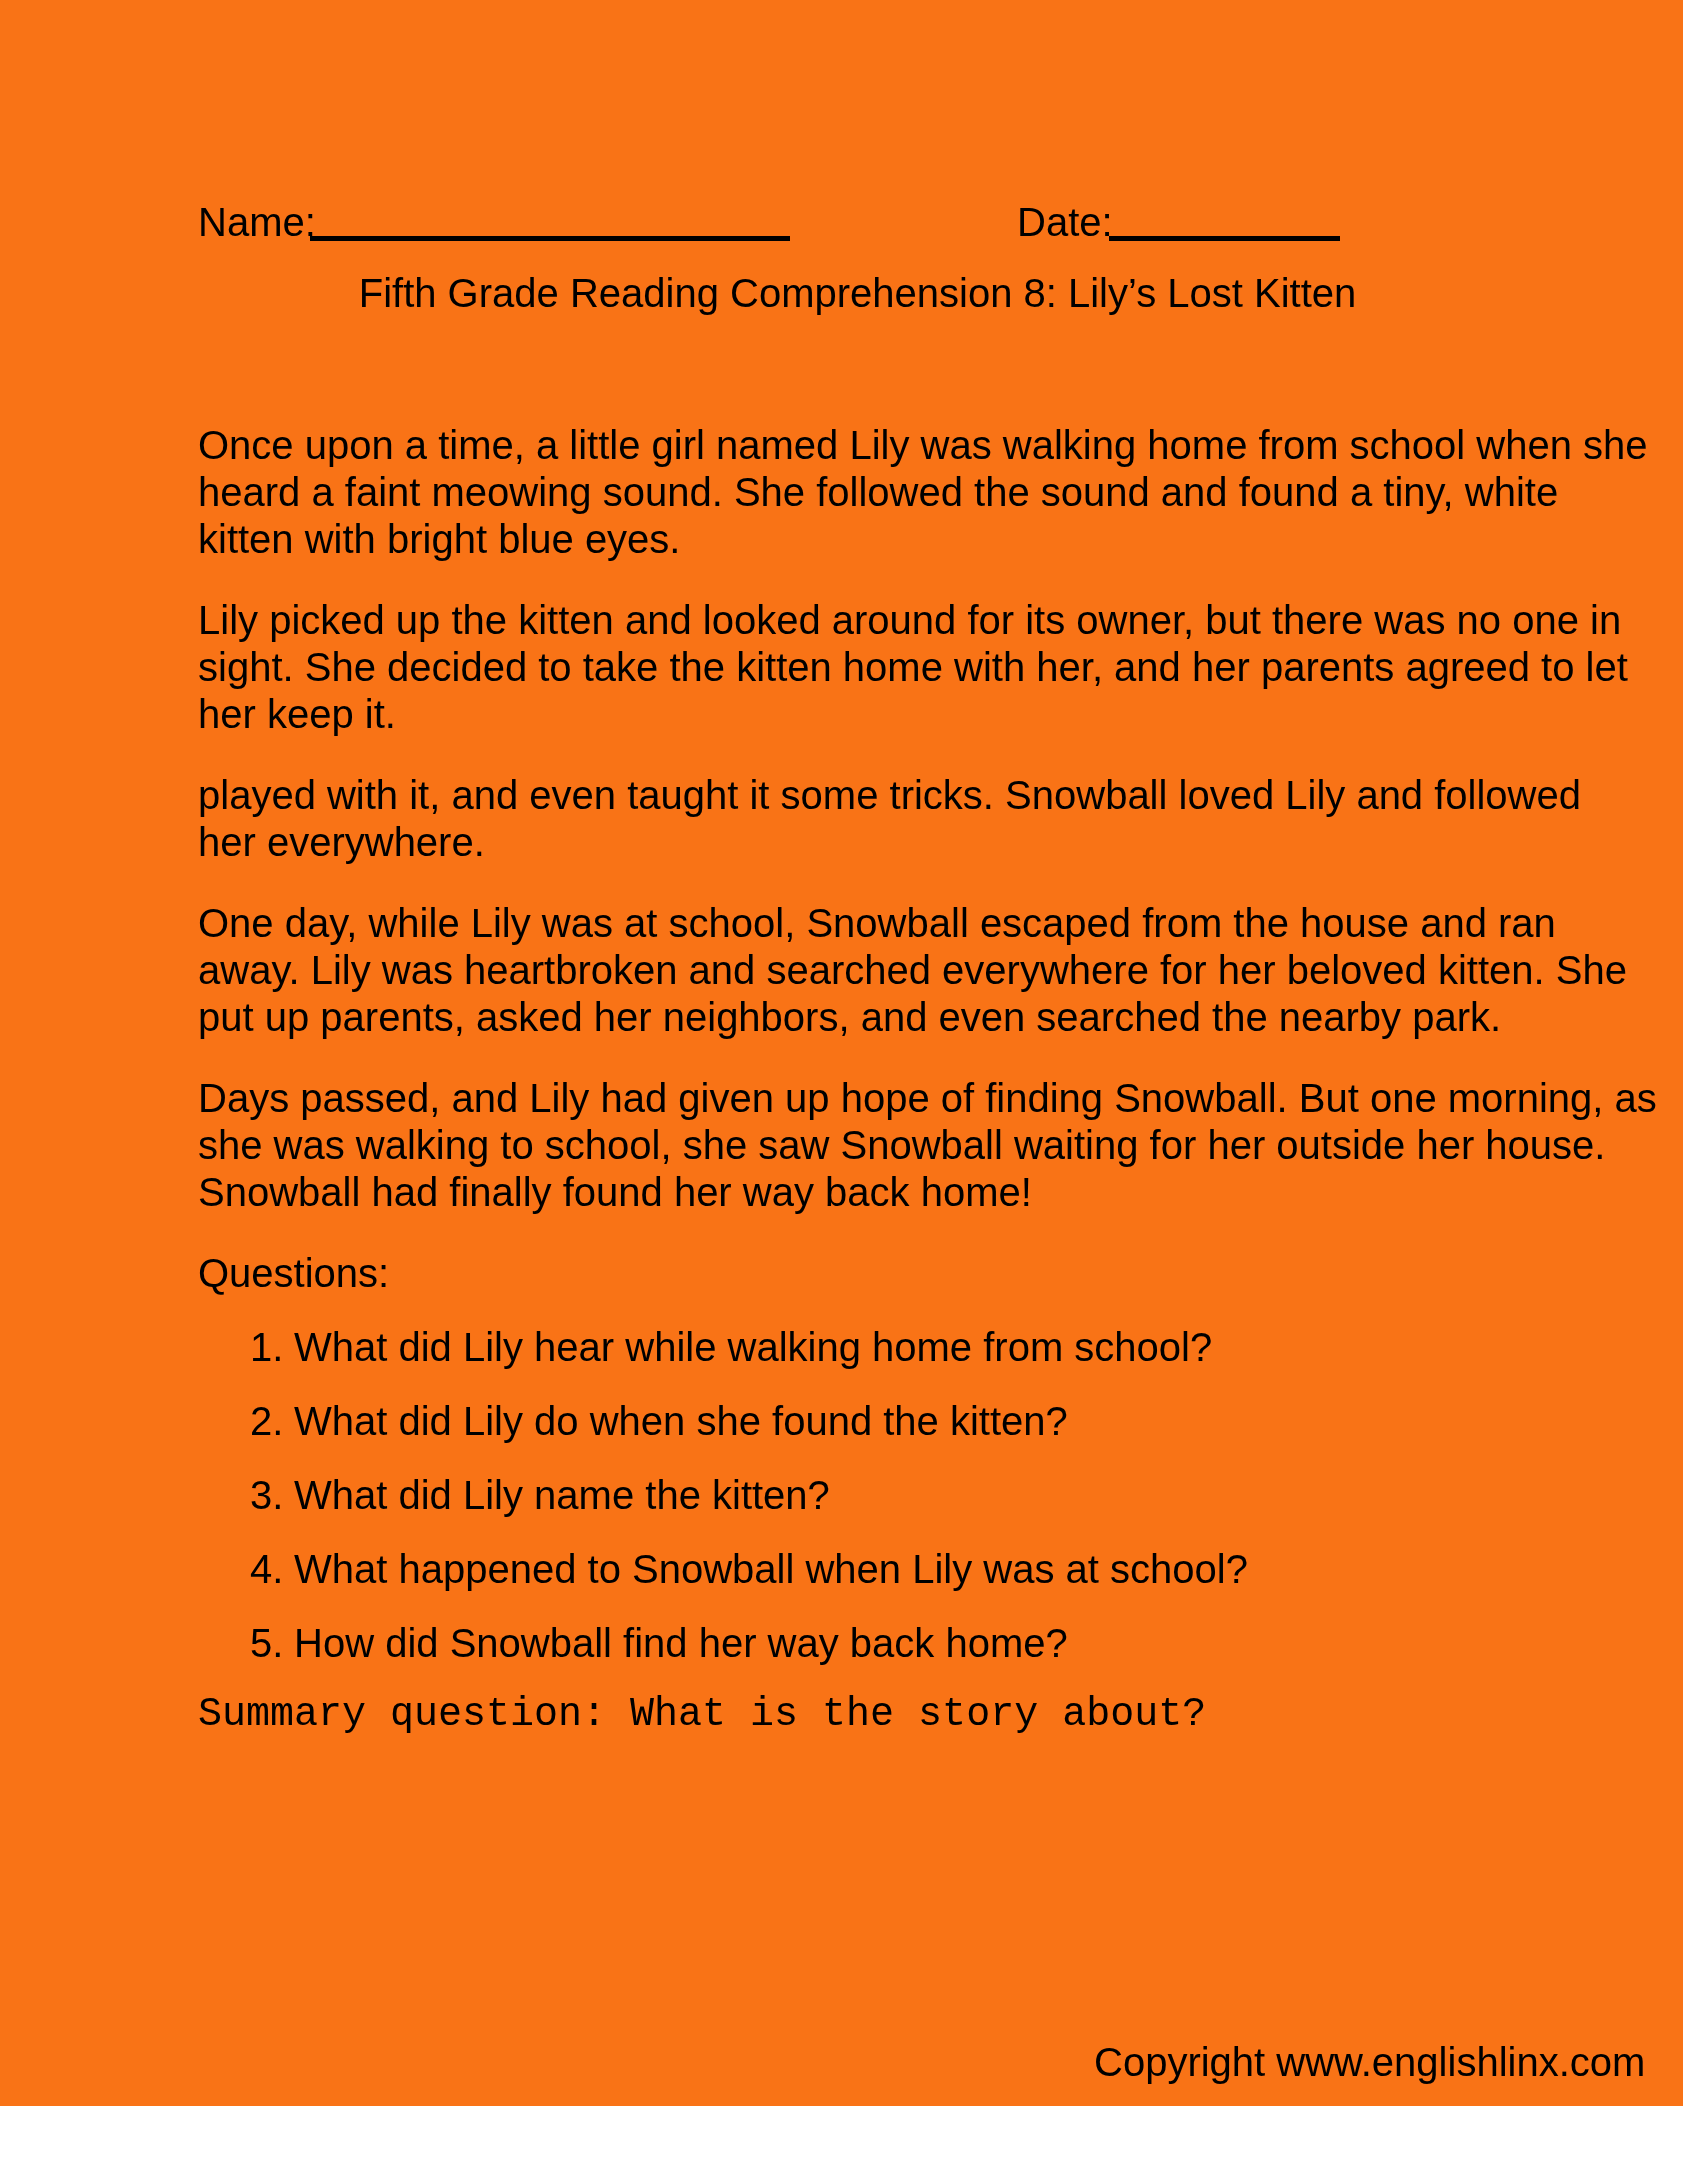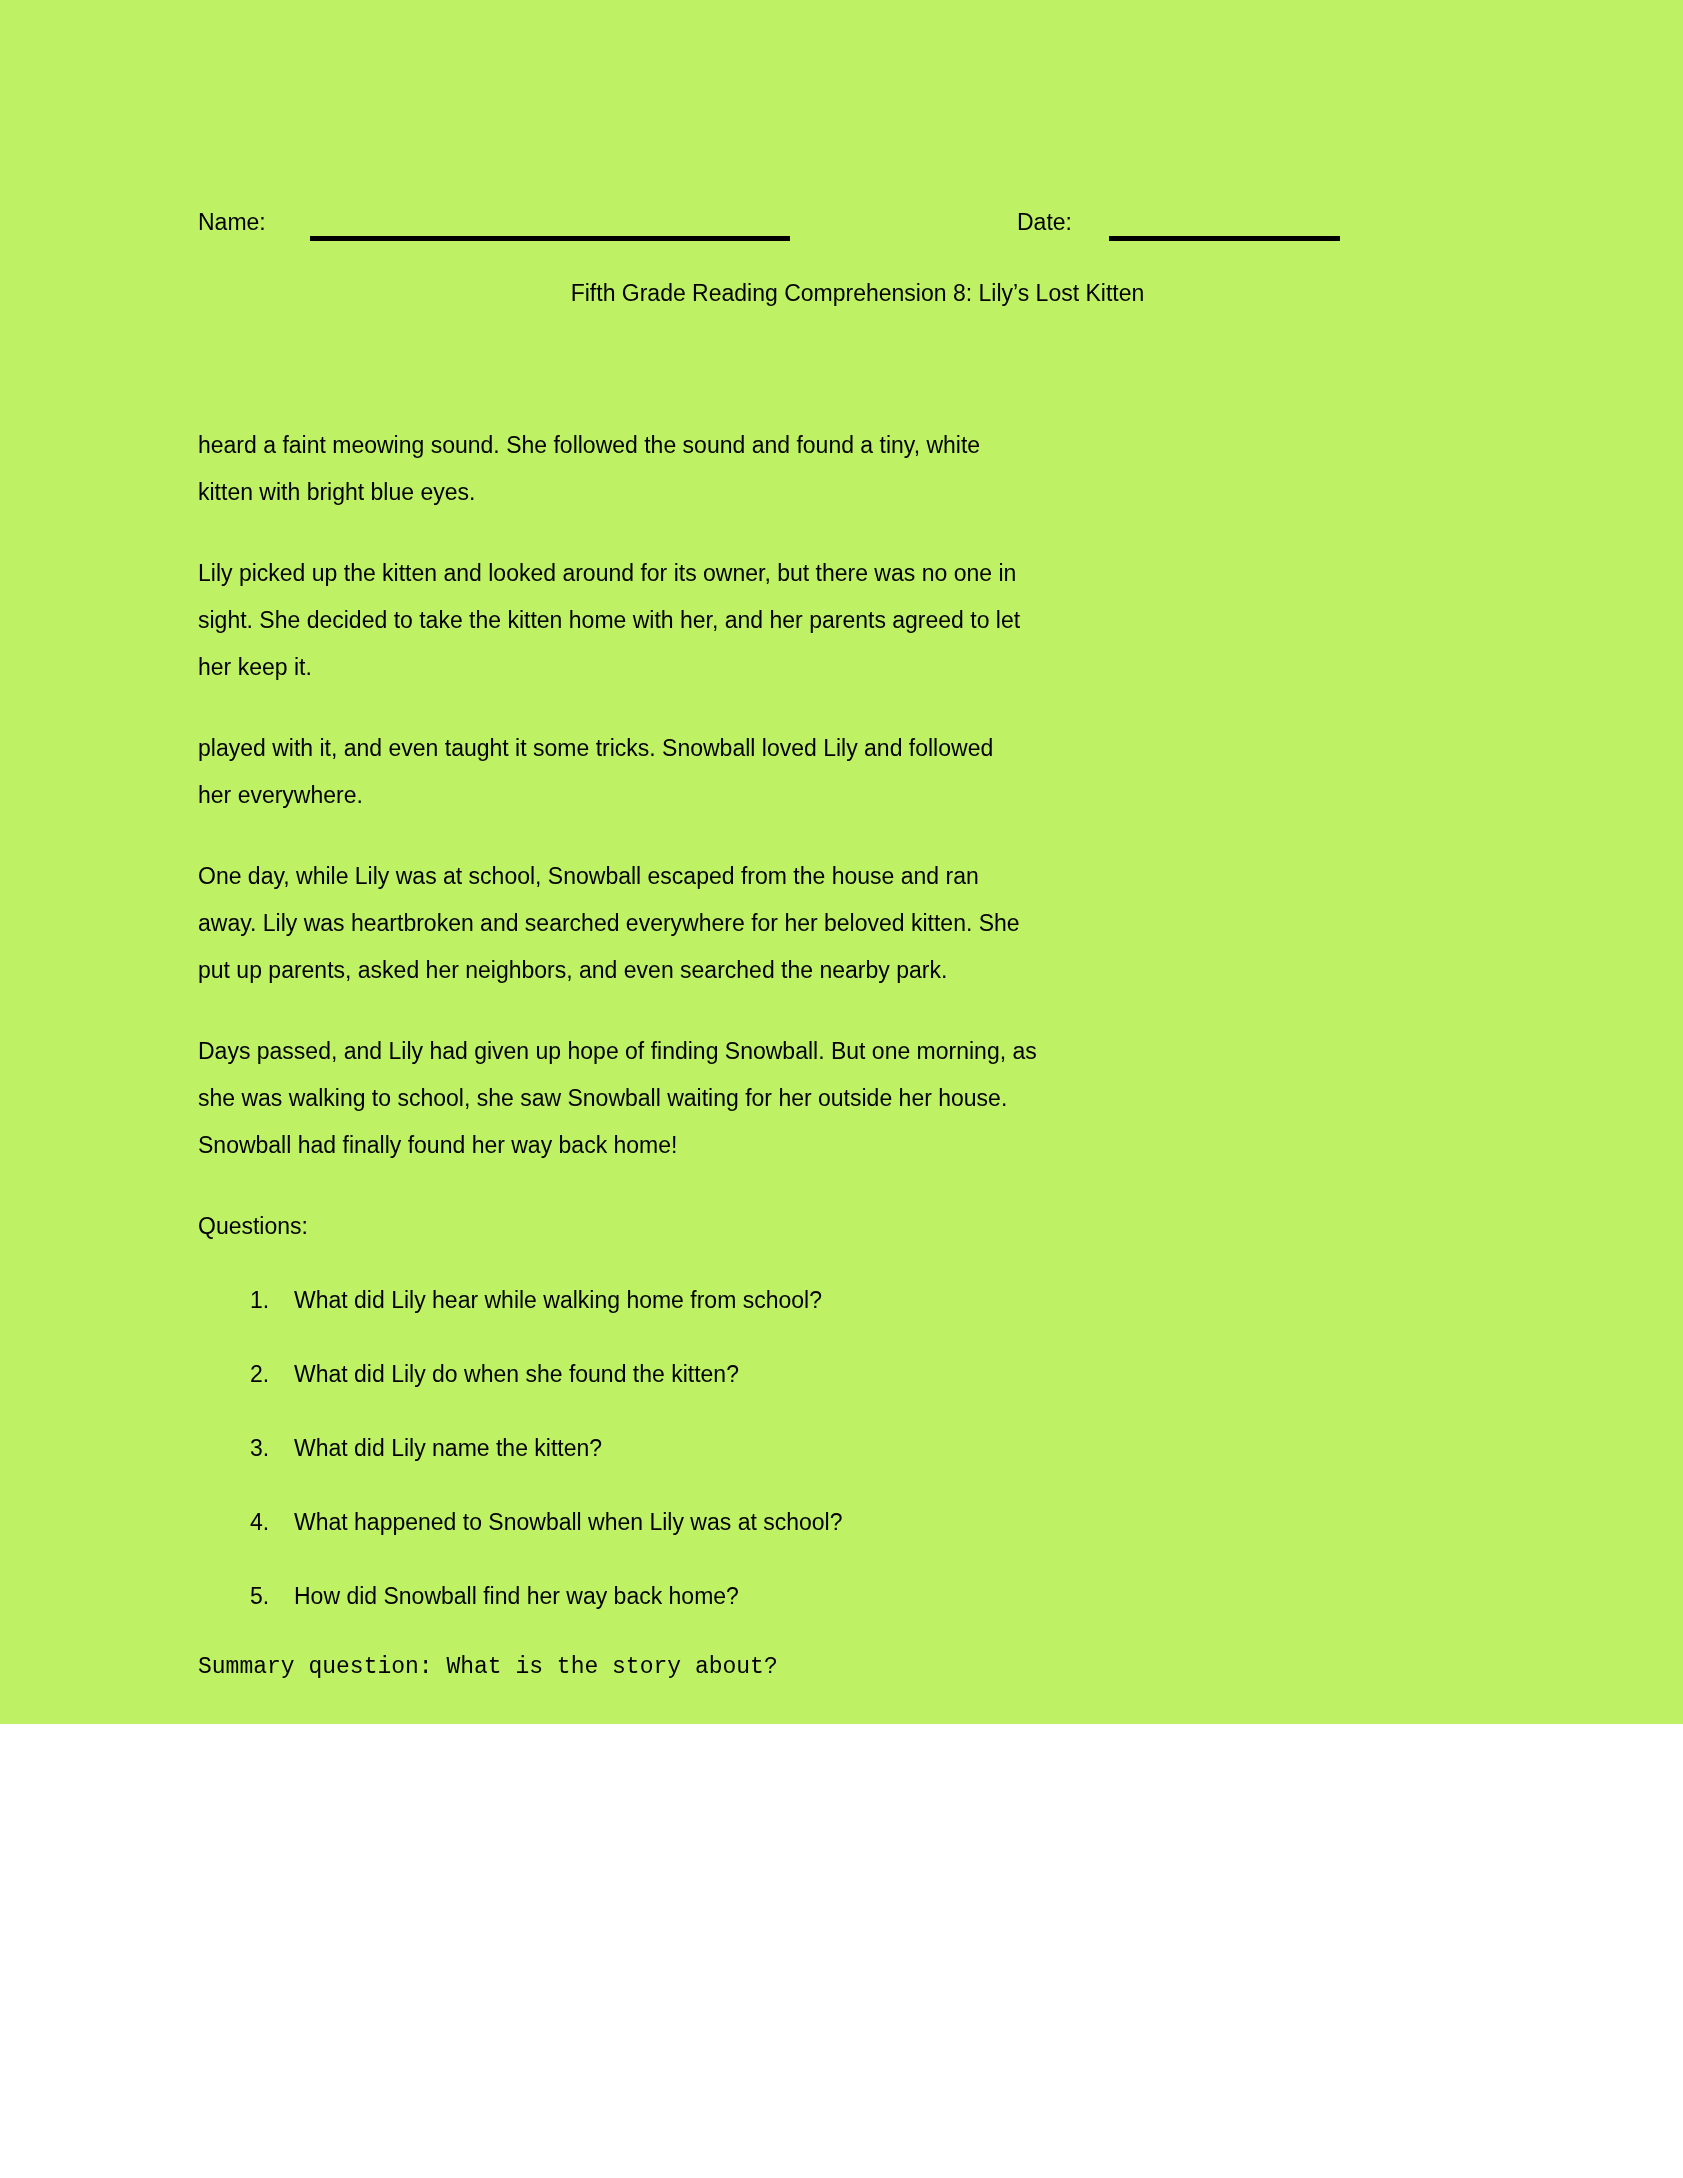--- a/index.html
+++ b/index.html
@@ -3,24 +3,24 @@
 <meta charset="utf-8">
 <style>
   html, body {
     margin: 0;
     padding: 0;
     background: #ffffff;
   }
   .page {
     position: relative;
     width: 1683px;
-    height: 1724px;
-    background: #bef264;
+    height: 2106px;
+    background: #f97316;
     font-family: "Liberation Sans", sans-serif;
-    font-size: 23px;
+    font-size: 40px;
     line-height: 47px;
     color: #000000;
     overflow: hidden;
   }
   .hdr-label { position: absolute; top: 199px; white-space: nowrap; }
   .name-label { left: 198px; }
   .date-label { left: 1017px; }
   .blank-line { position: absolute; height: 5px; background: #000000; }
   .name-line { left: 310px; top: 236px; width: 480px; }
   .date-line { left: 1109px; top: 236px; width: 231px; }
@@ -65,20 +65,21 @@
   <div class="blank-line name-line"></div>
 
   <span class="hdr-label date-label">Date:</span>
   <div class="blank-line date-line"></div>
 
   <div class="title">Fifth Grade Reading Comprehension 8: Lily’s Lost Kitten</div>
 
   <div class="story">
 
     <div class="para">
+      <div class="line">Once upon a time, a little girl named Lily was walking home from school when she</div>
       <div class="line">heard a faint meowing sound. She followed the sound and found a tiny, white</div>
       <div class="line">kitten with bright blue eyes.</div>
     </div>
 
     <div class="para">
       <div class="line">Lily picked up the kitten and looked around for its owner, but there was no one in</div>
       <div class="line">sight. She decided to take the kitten home with her, and her parents agreed to let</div>
       <div class="line">her keep it.</div>
     </div>
 

